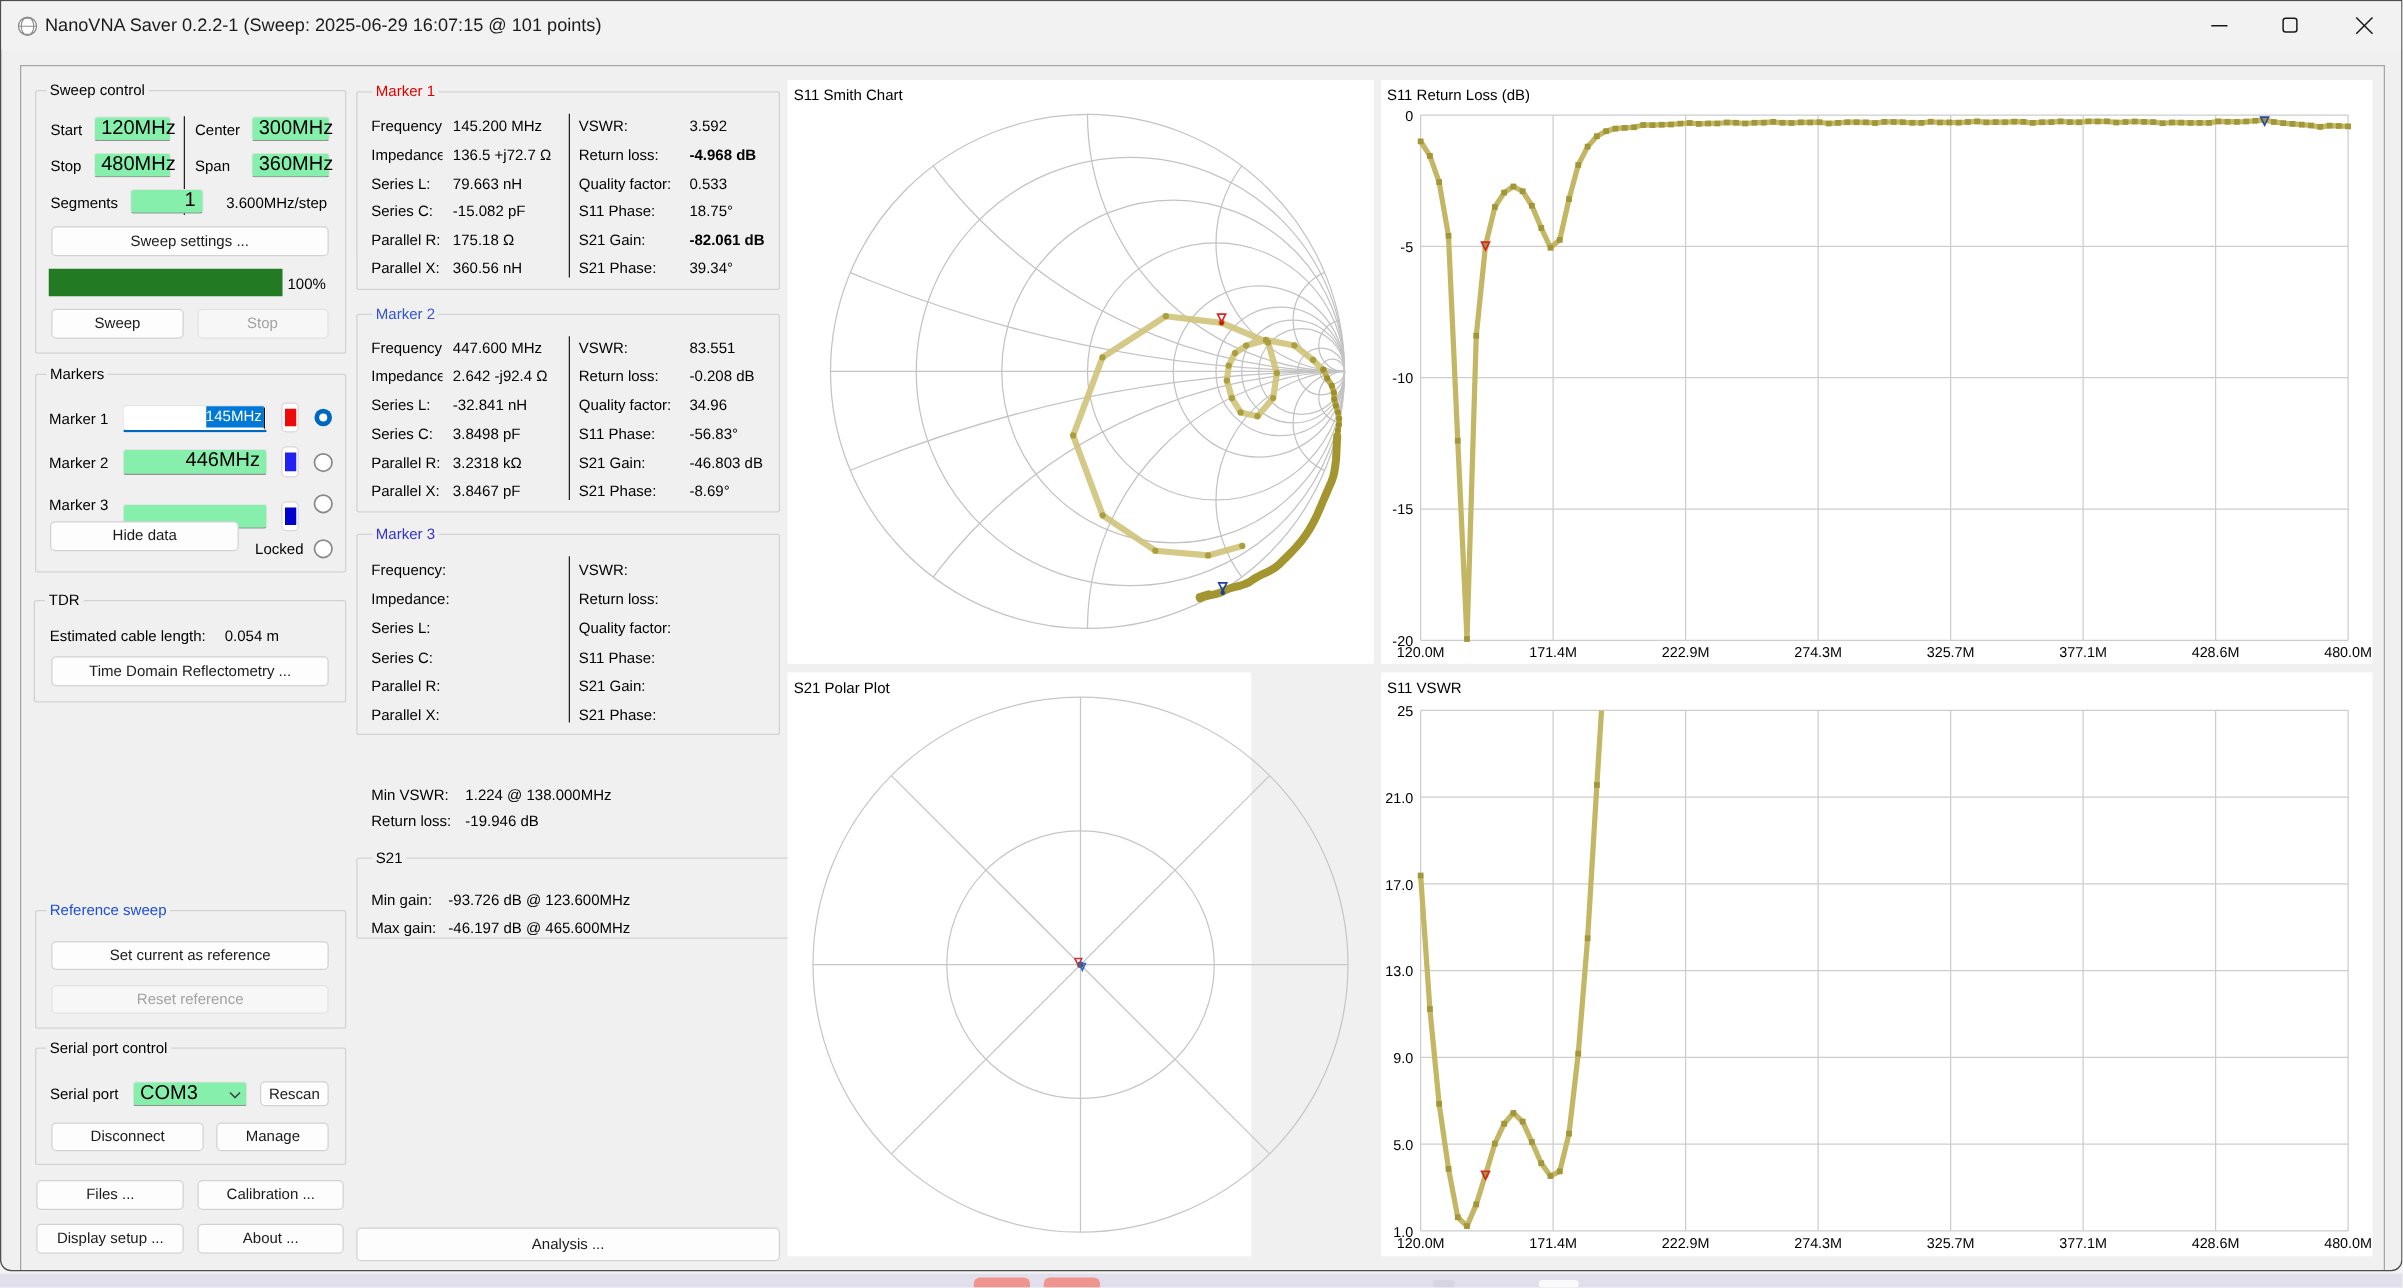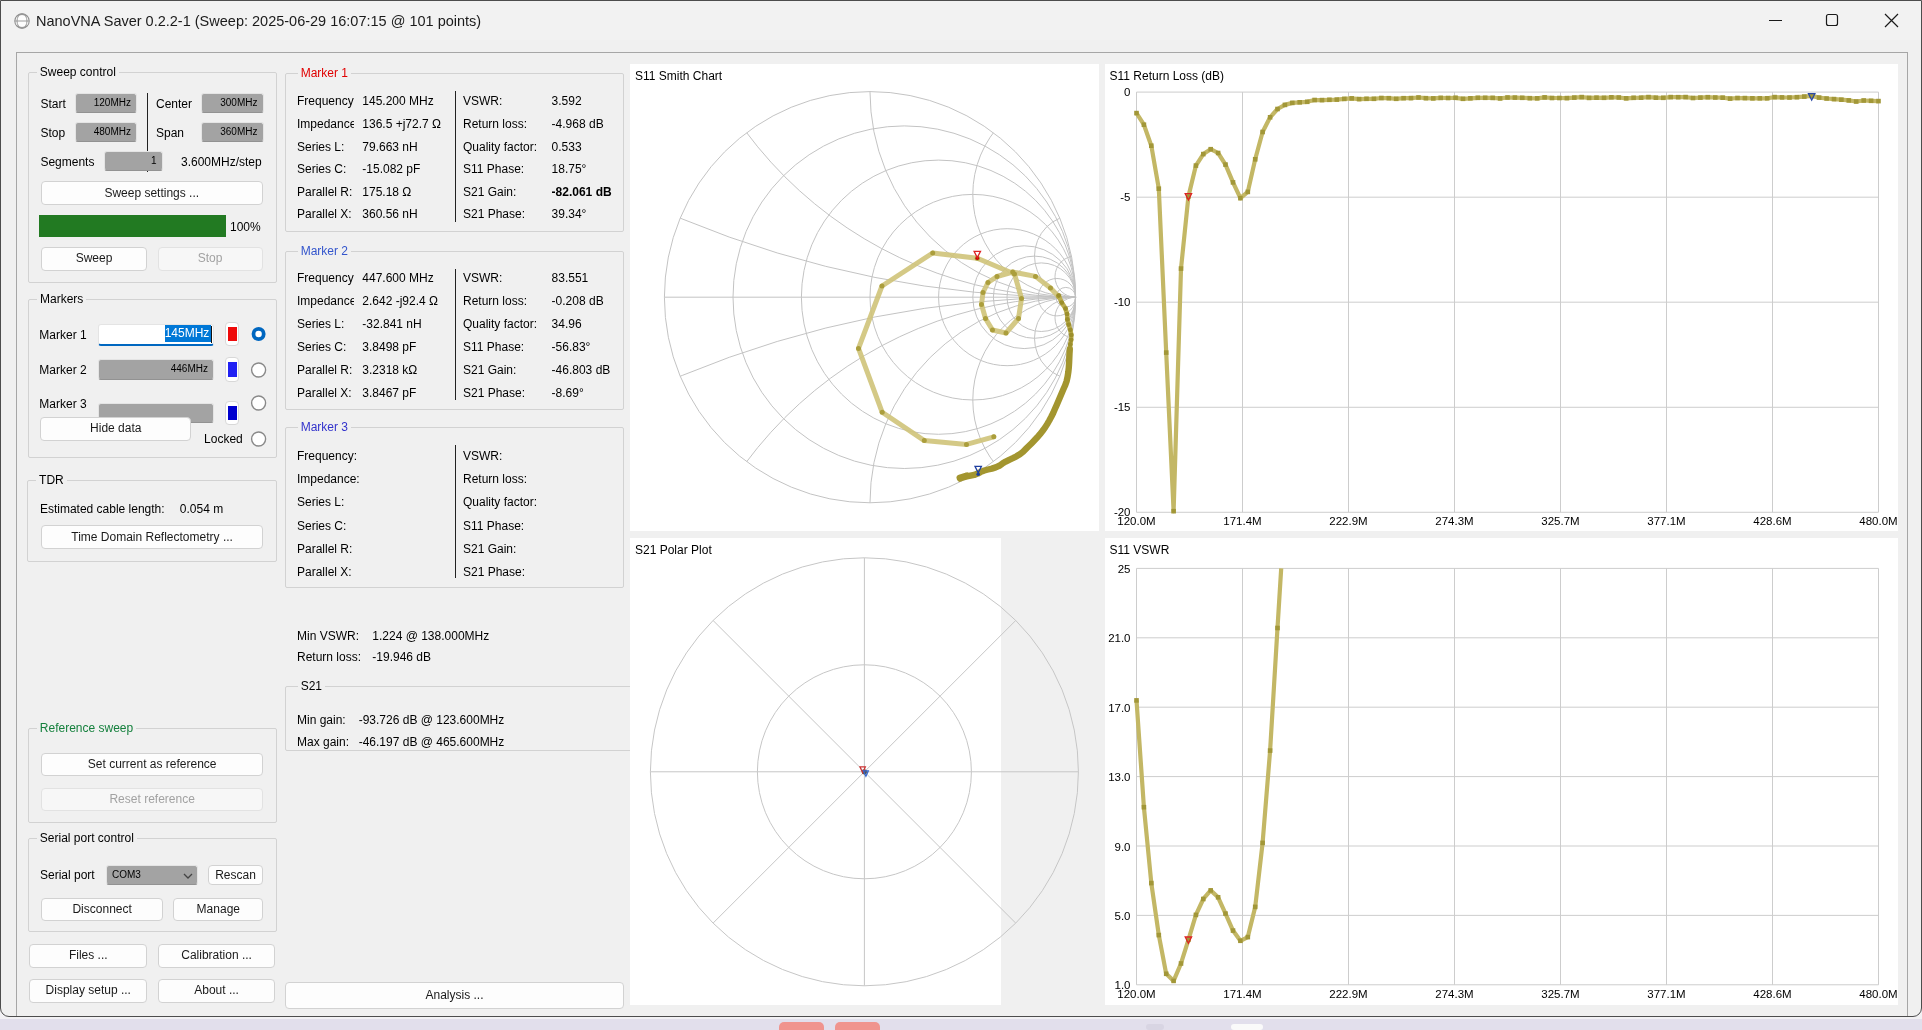--- a/index.html
+++ b/index.html
@@ -5,22 +5,22 @@
 #win{position:absolute;left:0;top:0;width:1922px;height:1017px;background:#f0f0f0;
  border:1px solid #4d4d4d;border-radius:0 0 9px 9px;overflow:hidden}
 #tbar{position:absolute;left:0;top:0;width:100%;height:39px;background:#f2f2f2}
 #tbar .tt{position:absolute;left:35px;top:12px;font-size:14.5px;color:#1b1b1b;white-space:nowrap}
 .gbox{position:absolute;border:1px solid #d2d2d2;border-radius:2px}
 .gt{position:absolute;top:-8px;background:#f0f0f0;padding:0 3px;font-size:12px;line-height:15px;white-space:nowrap}
 .lbl{position:absolute;font-size:12px;line-height:16px;white-space:nowrap;color:#000}
 .btn{position:absolute;background:#fdfdfd;border:1px solid #d2d2d2;border-radius:4px;
  font-size:12px;color:#1a1a1a;text-align:center;white-space:nowrap}
 .btn.dis{background:#f7f7f7;color:#a2a2a2;border-color:#e2e2e2}
-.fld{position:absolute;background:#a3a3a3;border:1px solid #e4e4e4;border-bottom:1px solid #929292;
- border-radius:3px;font-size:10px;color:#000;padding:0 5px;white-space:nowrap}
+.fld{position:absolute;background:#86efac;border:1px solid #e4e4e4;border-bottom:1px solid #929292;
+ border-radius:3px;font-size:16px;color:#000;padding:0 5px;white-space:nowrap}
 .panel{position:absolute;background:#fff}
 .ct{position:absolute;left:5px;top:5px;font-size:12px;color:#000}
 .ax{font-size:11.5px;fill:#000;font-family:"Liberation Sans",sans-serif}
 svg{position:absolute;left:0;top:0}
 </style></head><body>
 <div style="position:absolute;left:0;top:1019px;width:1922px;height:11px;background:#e2dfec"></div>
 <div style="position:absolute;left:779px;top:1022px;width:45px;height:8px;background:#f0948e;border-radius:5px 5px 0 0"></div>
 <div style="position:absolute;left:835px;top:1022px;width:45px;height:8px;background:#f0948e;border-radius:5px 5px 0 0"></div>
 <div style="position:absolute;left:1146px;top:1024px;width:18px;height:6px;background:#d8d5e3;border-radius:3px"></div>
 <div style="position:absolute;left:1231px;top:1024px;width:32px;height:6px;background:#fafafa;border-radius:3px"></div>
@@ -90,21 +90,21 @@
     <svg width="20" height="20" style="left:249.4px;top:429.7px">
       <circle cx="8.6" cy="8" r="7" fill="#fff" stroke="#898989" stroke-width="1.4"></circle>
     </svg>
     <div class="gbox" style="left:26.1px;top:479px;width:249.70000000000002px;height:81.60000000000002px">
       <span class="gt" style="left:8px;color:#000">TDR</span>
     </div>
     <span class="lbl" style="left:38.9px;top:500px;">Estimated cable length:</span>
     <span class="lbl" style="left:178.8px;top:500px;">0.054 m</span>
     <div class="btn" style="left:40.4px;top:523.9px;width:221.4px;height:24.5px;line-height:22.5px;font-size:12px">Time Domain Reflectometry ...</div>
     <div class="gbox" style="left:26.8px;top:726.7px;width:248.89999999999998px;height:95.0px">
-      <span class="gt" style="left:8px;color:#15803d">Reference sweep</span>
+      <span class="gt" style="left:8px;color:#1d4ed8">Reference sweep</span>
     </div>
     <div class="btn" style="left:40px;top:751.7px;width:222.3px;height:23.299999999999955px;line-height:21.299999999999955px;font-size:12px">Set current as reference</div>
     <div class="btn dis" style="left:40px;top:787.3px;width:222.3px;height:22.700000000000045px;line-height:20.700000000000045px;font-size:12px">Reset reference</div>
     <div class="gbox" style="left:26.8px;top:836.7px;width:248.89999999999998px;height:94.0px">
       <span class="gt" style="left:8px;color:#000">Serial port control</span>
     </div>
     <span class="lbl" style="left:39px;top:866px;">Serial port</span>
     <div class="fld" style="left:105px;top:864px;width:91.7px;height:20px;line-height:18px;text-align:left">COM3<svg width="10" height="6" style="position:absolute;left:76px;top:7px">
         <path d="M1 1 L5 5 L9 1" stroke="#444" stroke-width="1.3" fill="none"></path>
       </svg></div>
@@ -118,21 +118,21 @@
     <div class="gbox" style="left:283.7px;top:72px;width:338.90000000000003px;height:159px">
       <span class="gt" style="left:12px;color:#e00000">Marker 1</span>
     </div>
     <span class="lbl" style="left:296px;top:92.2px;width:57px;overflow:hidden">Frequency</span>
     <span class="lbl" style="left:361.3px;top:92.2px;width:91px;overflow:hidden">145.200 MHz</span>
     <span class="lbl" style="left:462px;top:92.2px;">VSWR:</span>
     <span class="lbl" style="left:550.6px;top:92.2px;">3.592</span>
     <span class="lbl" style="left:296px;top:114.85px;width:57px;overflow:hidden">Impedance</span>
     <span class="lbl" style="left:361.3px;top:114.85px;width:91px;overflow:hidden">136.5 +j72.7 Ω</span>
     <span class="lbl" style="left:462px;top:114.85px;">Return loss:</span>
-    <span class="lbl" style="left:550.6px;top:114.85px;">-4.968 dB</span>
+    <span class="lbl" style="left:550.6px;top:114.85px;font-weight:bold;">-4.968 dB</span>
     <span class="lbl" style="left:296px;top:137.5px;width:57px;overflow:hidden">Series L:</span>
     <span class="lbl" style="left:361.3px;top:137.5px;width:91px;overflow:hidden">79.663 nH</span>
     <span class="lbl" style="left:462px;top:137.5px;">Quality factor:</span>
     <span class="lbl" style="left:550.6px;top:137.5px;">0.533</span>
     <span class="lbl" style="left:296px;top:160.15px;width:57px;overflow:hidden">Series C:</span>
     <span class="lbl" style="left:361.3px;top:160.15px;width:91px;overflow:hidden">-15.082 pF</span>
     <span class="lbl" style="left:462px;top:160.15px;">S11 Phase:</span>
     <span class="lbl" style="left:550.6px;top:160.15px;">18.75°</span>
     <span class="lbl" style="left:296px;top:182.8px;width:57px;overflow:hidden">Parallel R:</span>
     <span class="lbl" style="left:361.3px;top:182.8px;width:91px;overflow:hidden">175.18 Ω</span>

